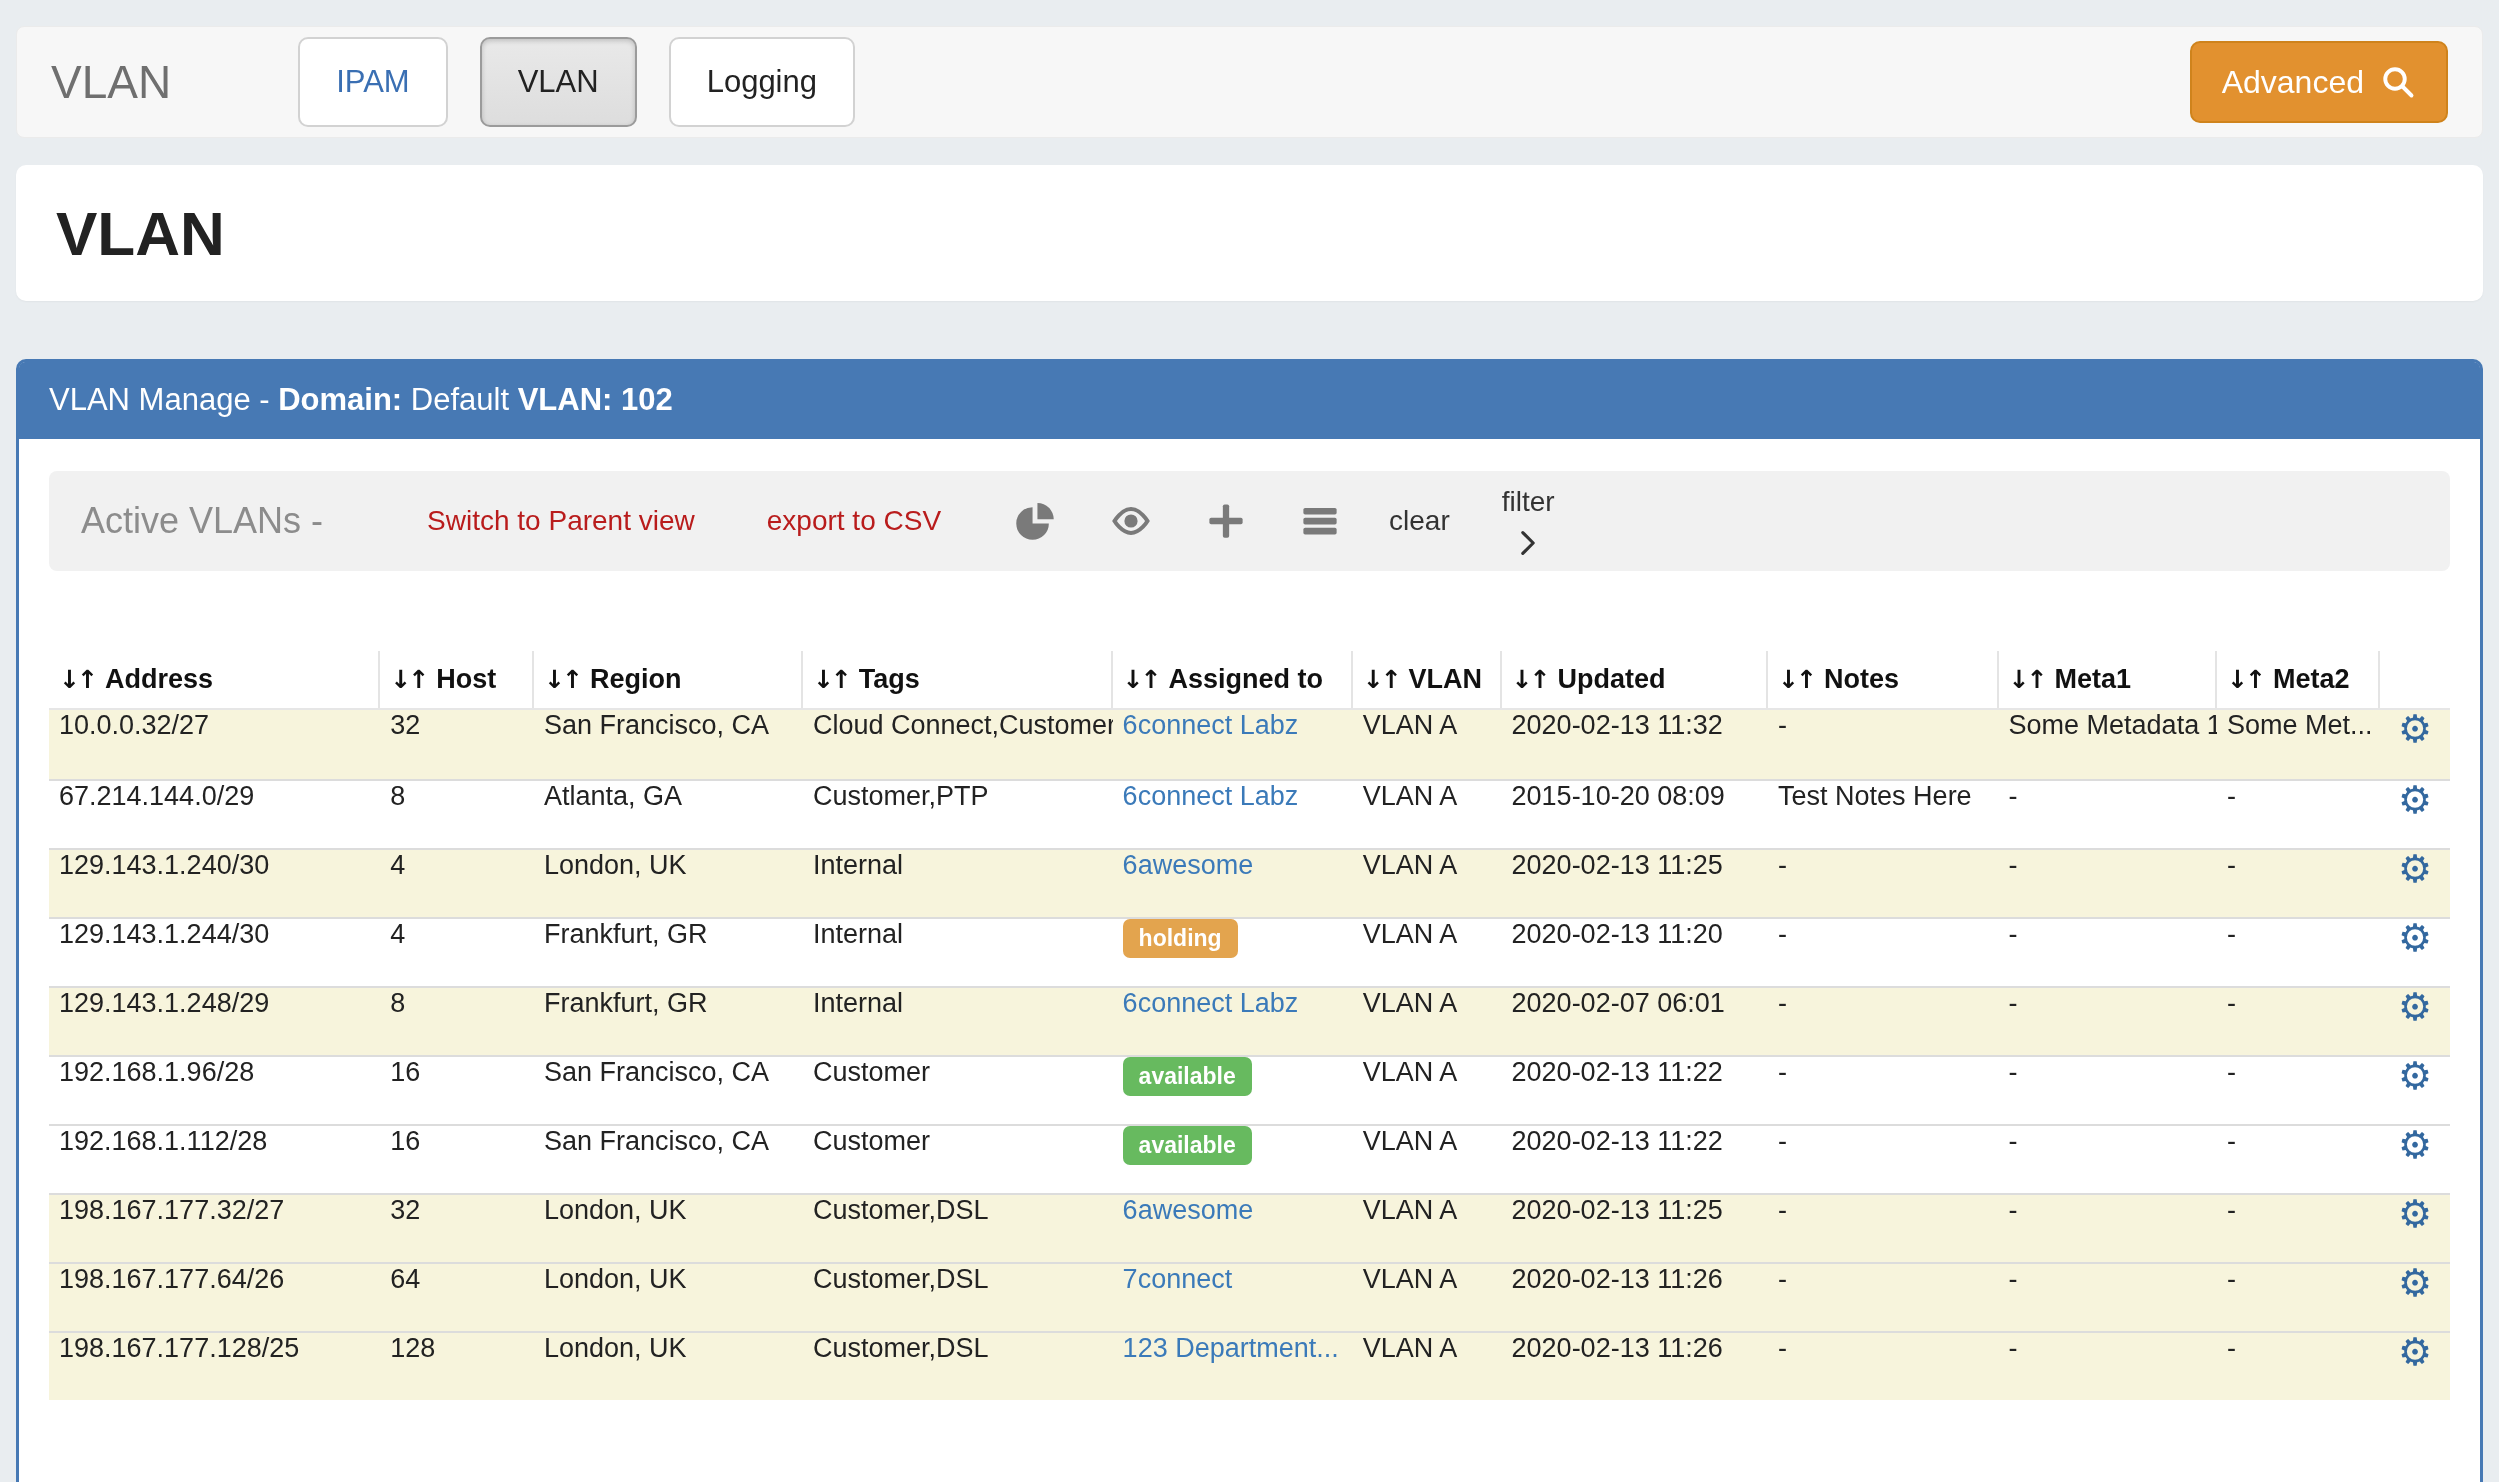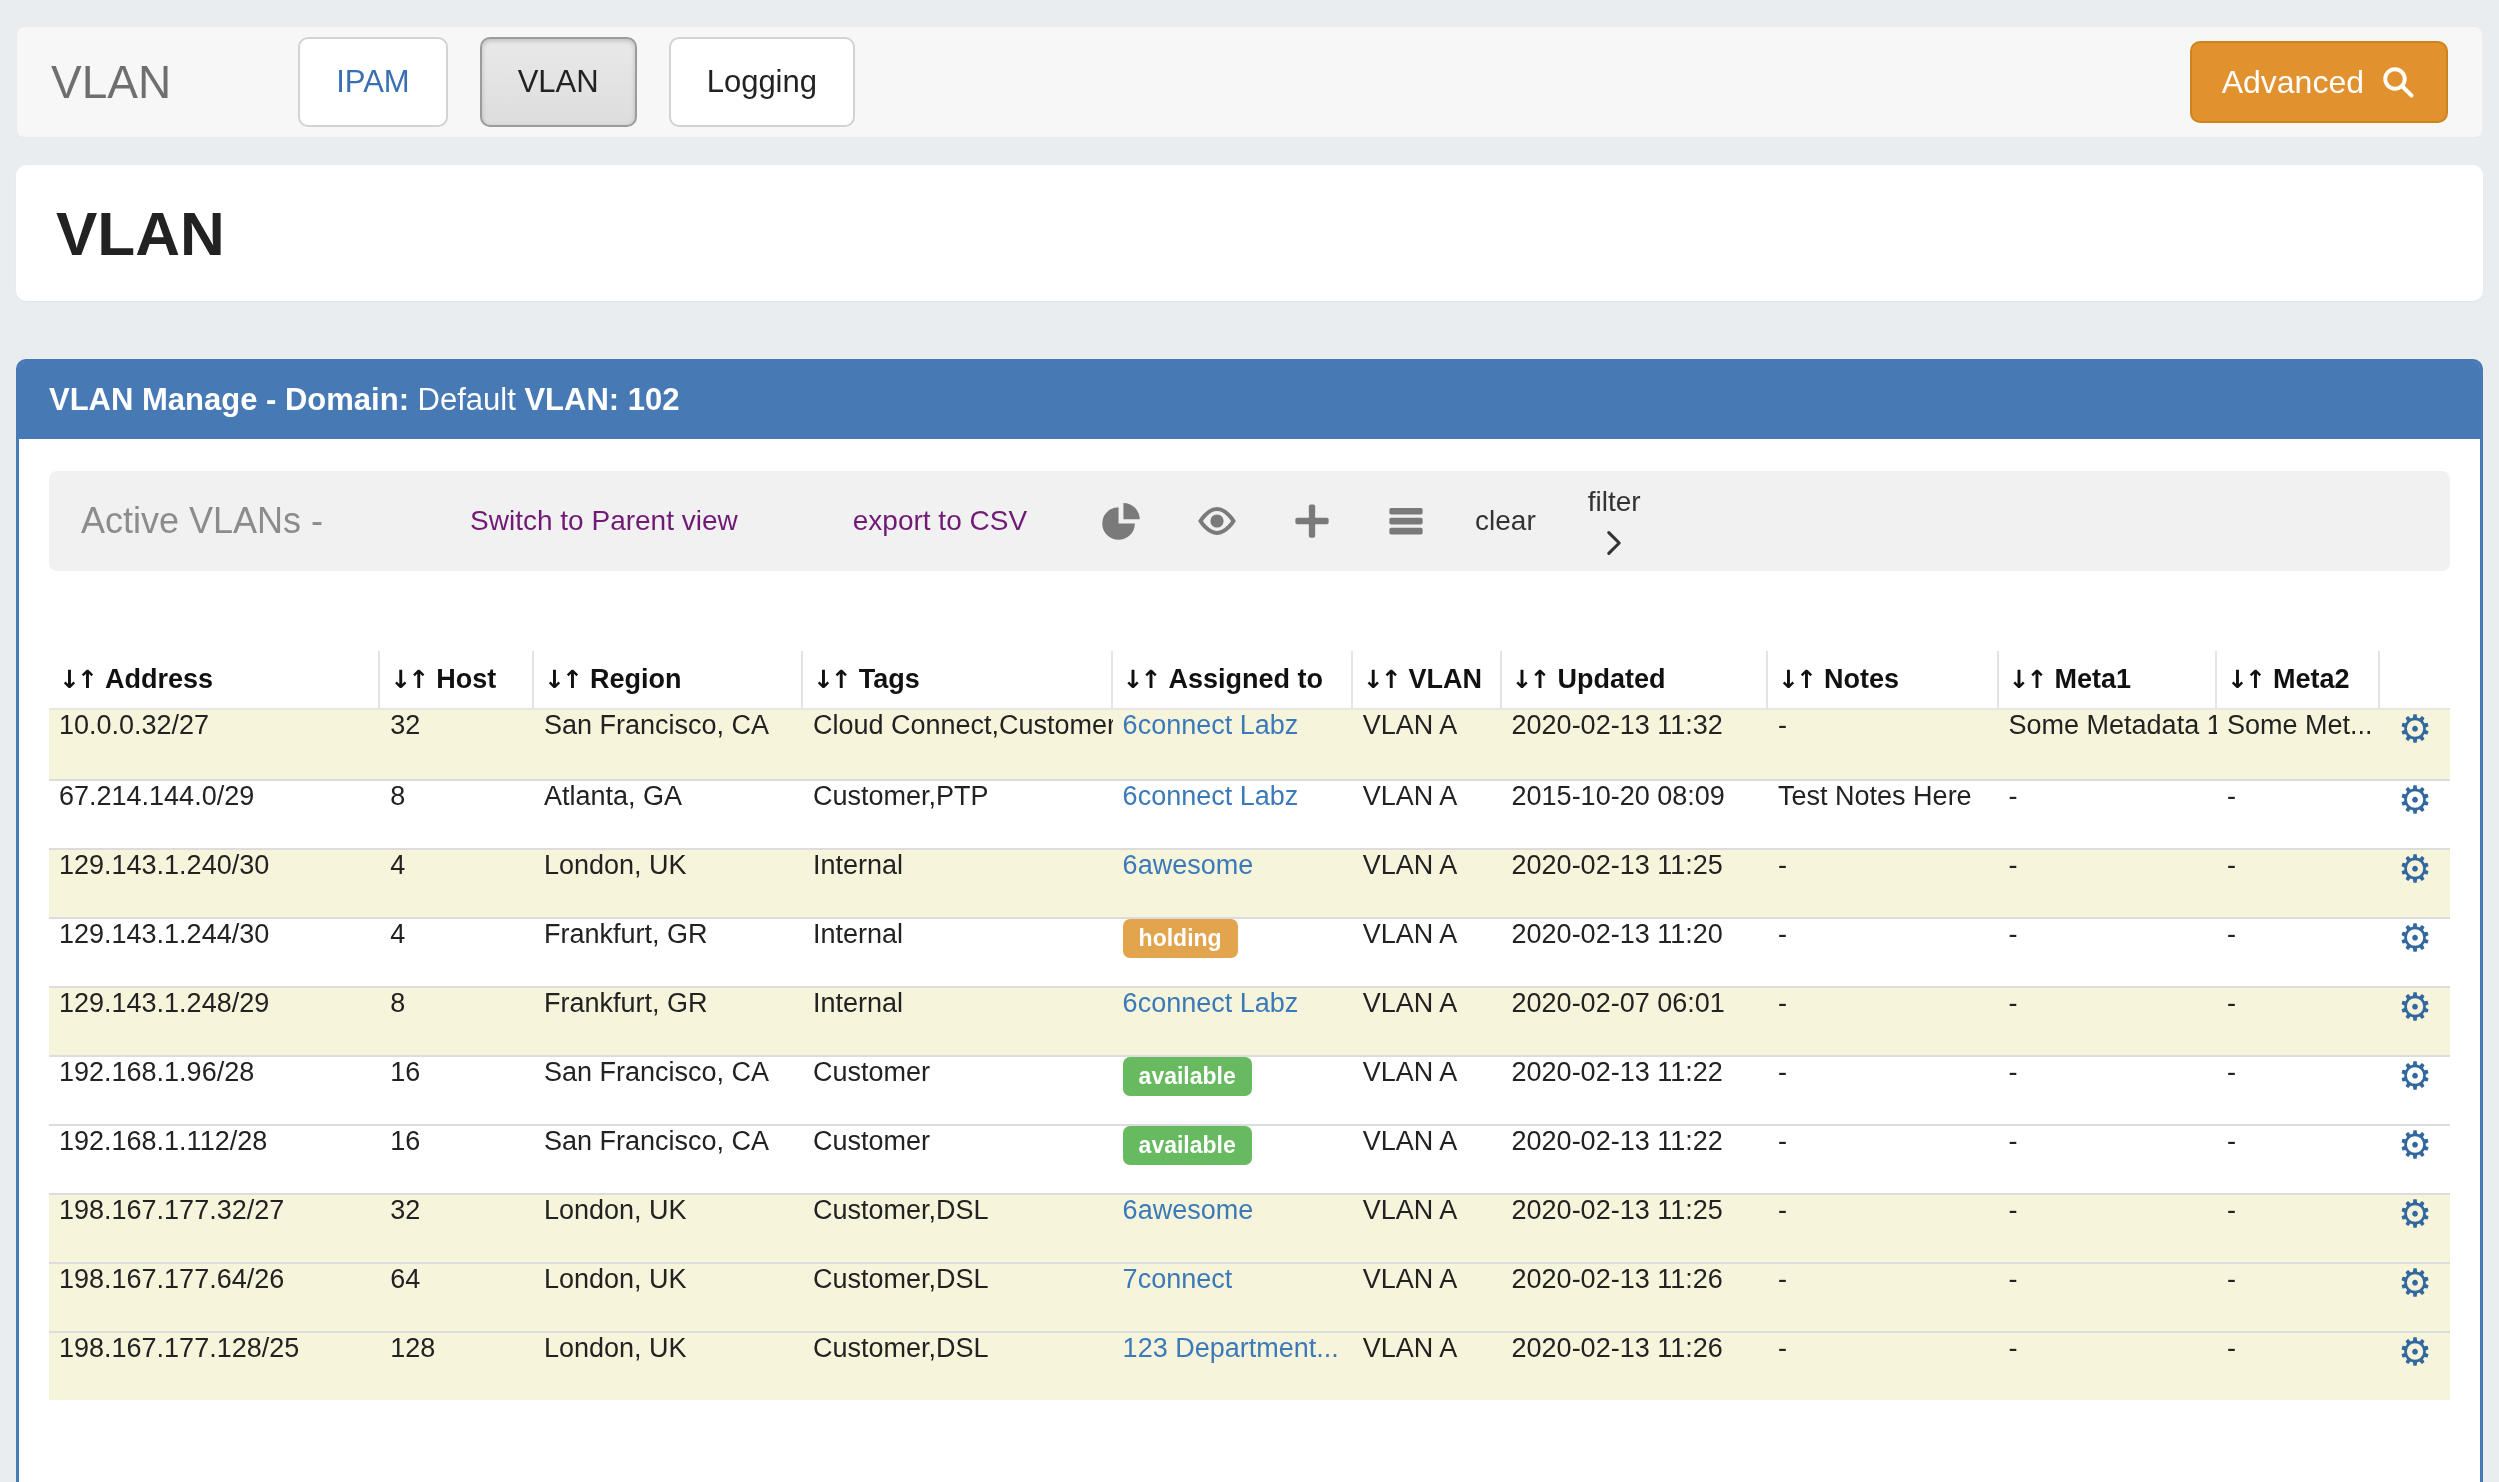--- a/index.html
+++ b/index.html
@@ -95,35 +95,35 @@
     min-height:1134px;
   }
   .panel-header{
     background:var(--accent-blue);
     color:#fff;
     font-size:31px;
     padding:20px 30px 21px 30px;
     border-radius:6px 6px 0 0;
   }
   .panel-header .b{font-weight:700;}
-  .panel-header .sb{font-weight:700;}
+  .panel-header .sb{font-weight:400;}
   .panel-body{padding:32px 30px;}
   
   .toolbar{
     background:#f1f1f1;
     border-radius:8px;
     height:100px;
     display:flex;
     align-items:center;
     padding:0 32px;
   }
   .toolbar-title{font-size:36px;color:#8c8c8c;margin-right:104px;white-space:nowrap;}
   .tool-link{
-    font-size:28px;color:#701a75;background:none;border:none;cursor:pointer;
-    margin-right:72px;font-family:inherit;white-space:nowrap;margin-left:43px;
+    font-size:28px;color:#b91c1c;background:none;border:none;cursor:pointer;
+    margin-right:72px;font-family:inherit;white-space:nowrap;
   }
   .icon-btn{background:none;border:none;cursor:pointer;margin-right:52px;display:flex;align-items:center;}
   .search-group{margin-left:auto;display:flex;align-items:stretch;height:68px;}
   .search-input{
     width:436px;font-size:28px;color:#333;
     border:2px solid #ccc;border-right:none;border-radius:8px 0 0 8px;
     padding:0 22px;outline:none;font-family:inherit;background:#fff;
   }
   .search-input::placeholder{color:#b9b9b9;}
   .search-btn{

